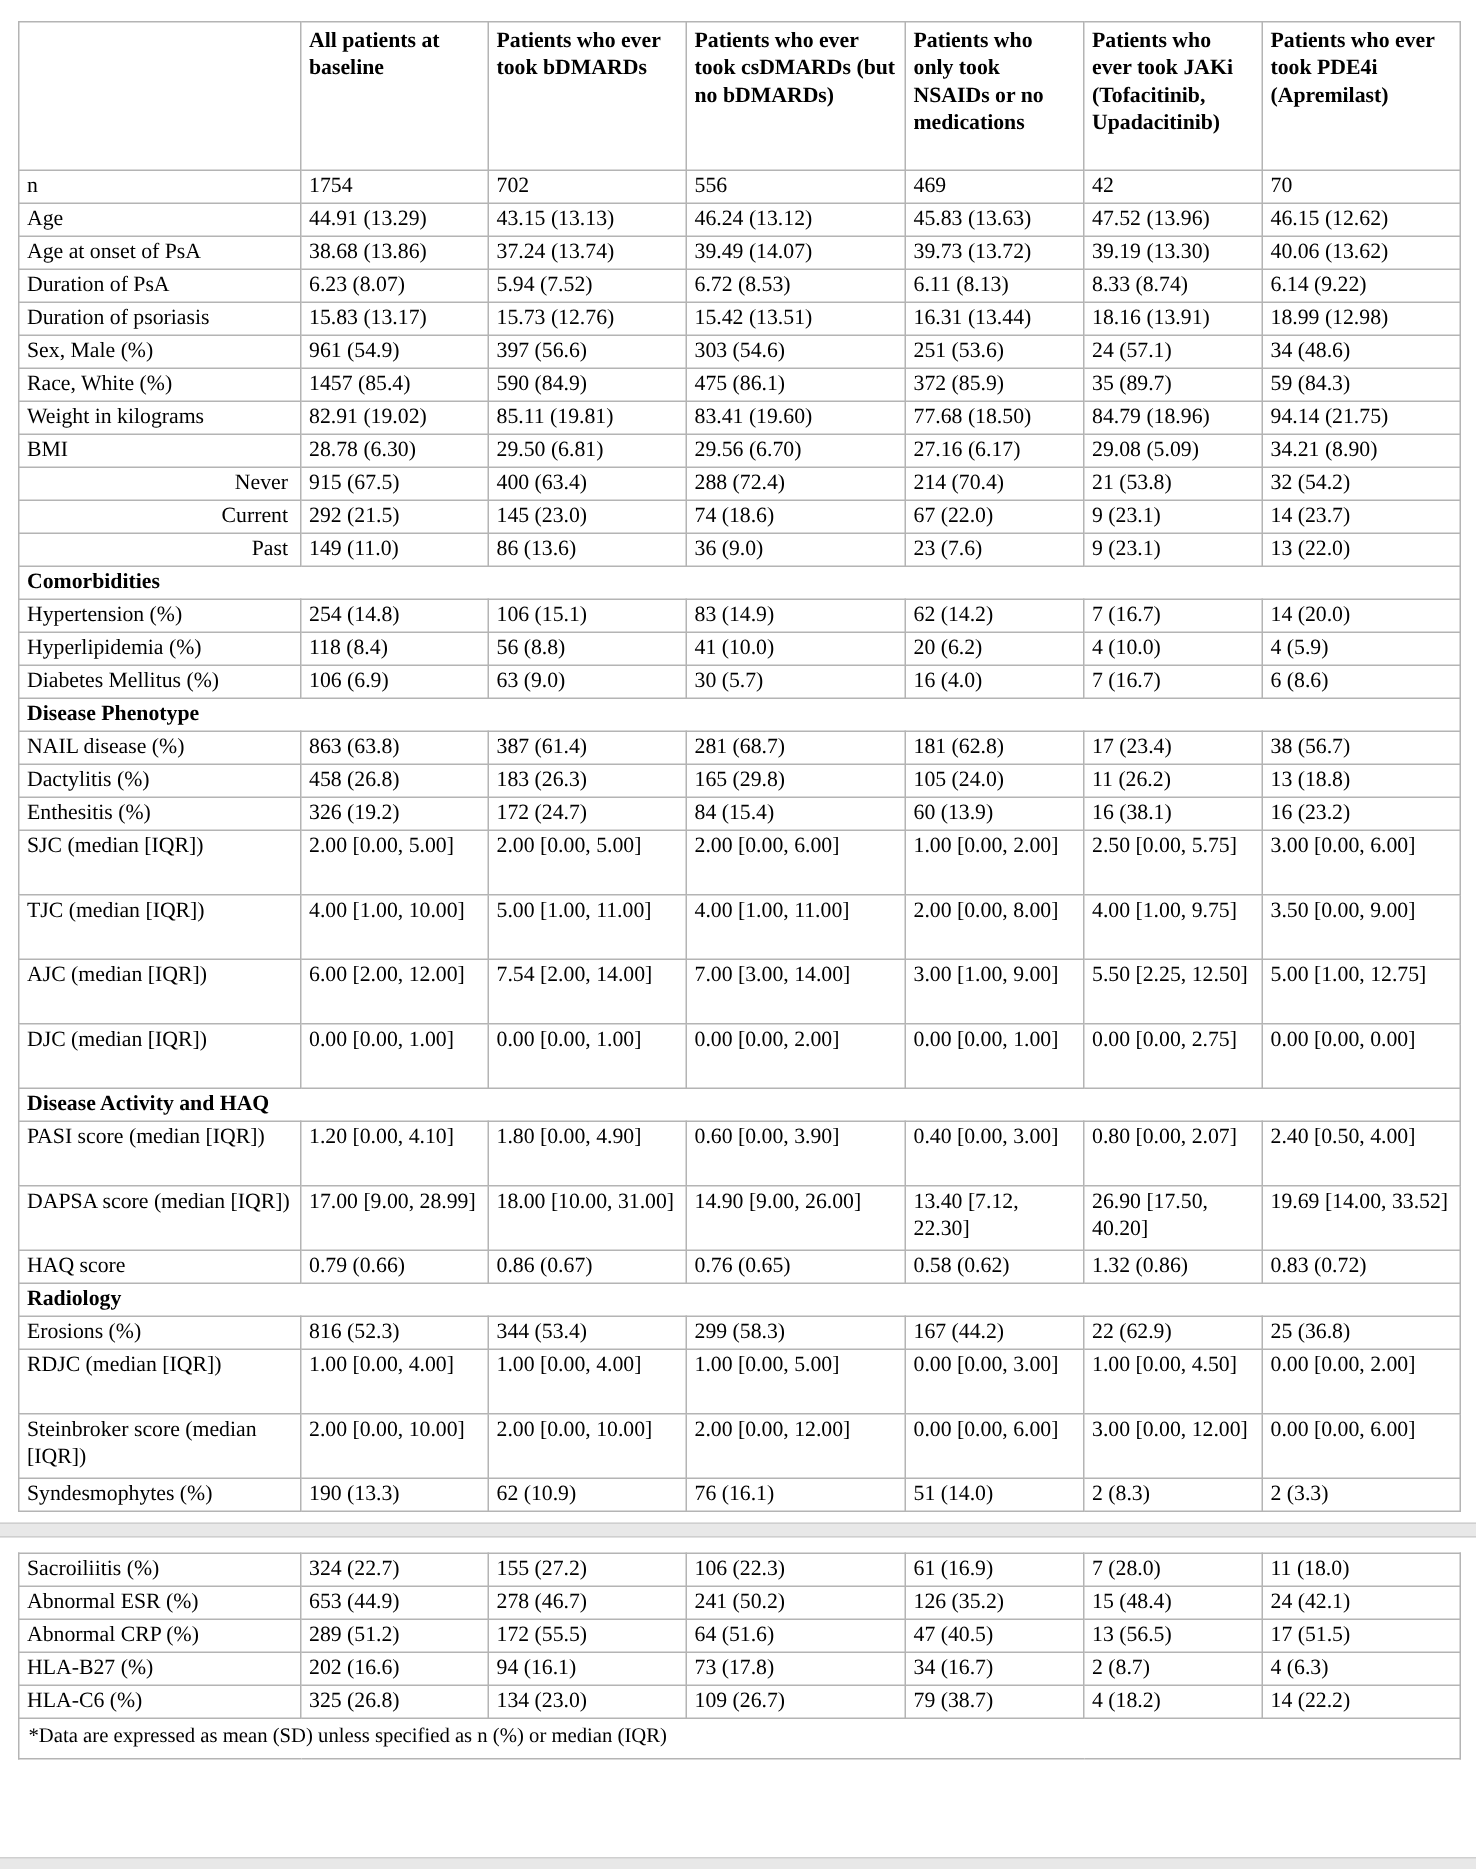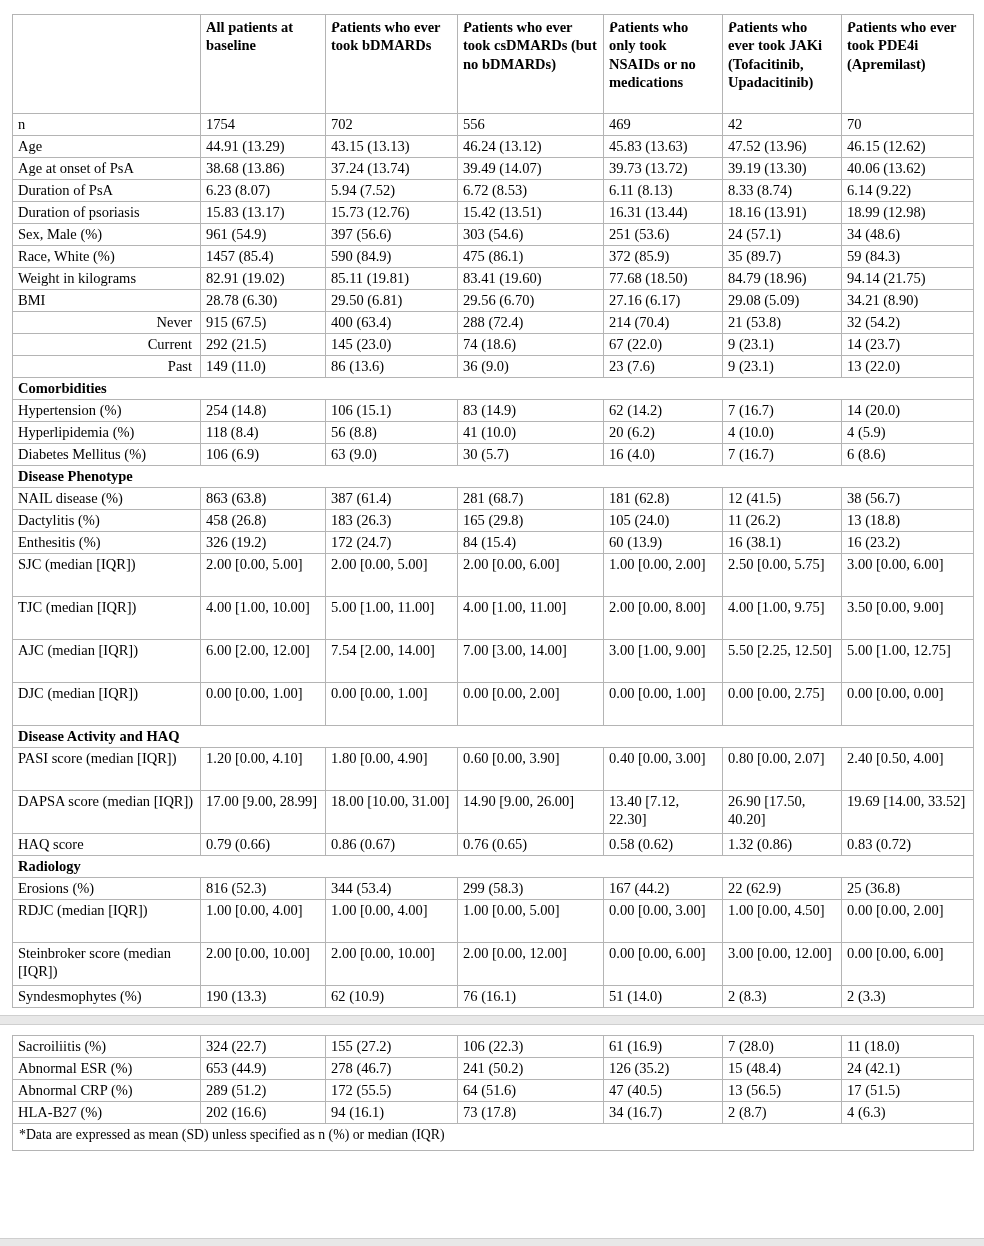--- a/index.html
+++ b/index.html
@@ -22,21 +22,21 @@
   }
   .tbl th,.tbl td{
     border:1px solid var(--grid);
     vertical-align:top;
     padding:1px 5px;
     font-size:14.5px;
     line-height:1.27;
     overflow:hidden;
   }
   .tbl th{
-    text-align:left;font-weight:bold;height:94px;padding-top:3px;border-radius:24px;
+    text-align:left;font-weight:bold;height:94px;padding-top:3px;
   }
   .tbl td{height:19px;}
   td.label{}
   td.right{text-align:right;padding-right:8px;}
   td.section{font-weight:bold;}
   td.tall-section{height:44px;}
   td.two-line{height:40px;margin-top:36px;}
   td.footnote{font-size:13.8px;line-height:1.32;padding:2px 6px 6px 6px;height:auto;}
   td.footnote .fline{margin:0;}
   .page-gap{
@@ -217,21 +217,21 @@
         </tr>
         <tr>
           <td colspan="7" class="section">Disease Phenotype</td>
         </tr>
         <tr>
           <td class="label">NAIL disease (%)</td>
           <td class="val">863 (63.8)</td>
           <td class="val">387 (61.4)</td>
           <td class="val">281 (68.7)</td>
           <td class="val">181 (62.8)</td>
-          <td class="val">12 (41.5)</td>
+          <td class="val">17 (23.4)</td>
           <td class="val">38 (56.7)</td>
         </tr>
         <tr>
           <td class="label">Dactylitis (%)</td>
           <td class="val">458 (26.8)</td>
           <td class="val">183 (26.3)</td>
           <td class="val">165 (29.8)</td>
           <td class="val">105 (24.0)</td>
           <td class="val">11 (26.2)</td>
           <td class="val">13 (18.8)</td>
@@ -397,20 +397,29 @@
         </tr>
         <tr>
           <td class="label">HLA-B27 (%)</td>
           <td class="val">202 (16.6)</td>
           <td class="val">94 (16.1)</td>
           <td class="val">73 (17.8)</td>
           <td class="val">34 (16.7)</td>
           <td class="val">2 (8.7)</td>
           <td class="val">4 (6.3)</td>
         </tr>
+        <tr>
+          <td class="label">HLA-C6 (%)</td>
+          <td class="val">325 (26.8)</td>
+          <td class="val">134 (23.0)</td>
+          <td class="val">109 (26.7)</td>
+          <td class="val">79 (38.7)</td>
+          <td class="val">4 (18.2)</td>
+          <td class="val">14 (22.2)</td>
+        </tr>
       </tbody>
     <tbody>
       <tr>
         <td class="footnote" colspan="7">
           <div class="fline">*Data are expressed as mean (SD) unless specified as n (%) or median (IQR)</div>
 
         </td>
       </tr>
     </tbody>
   </table>

